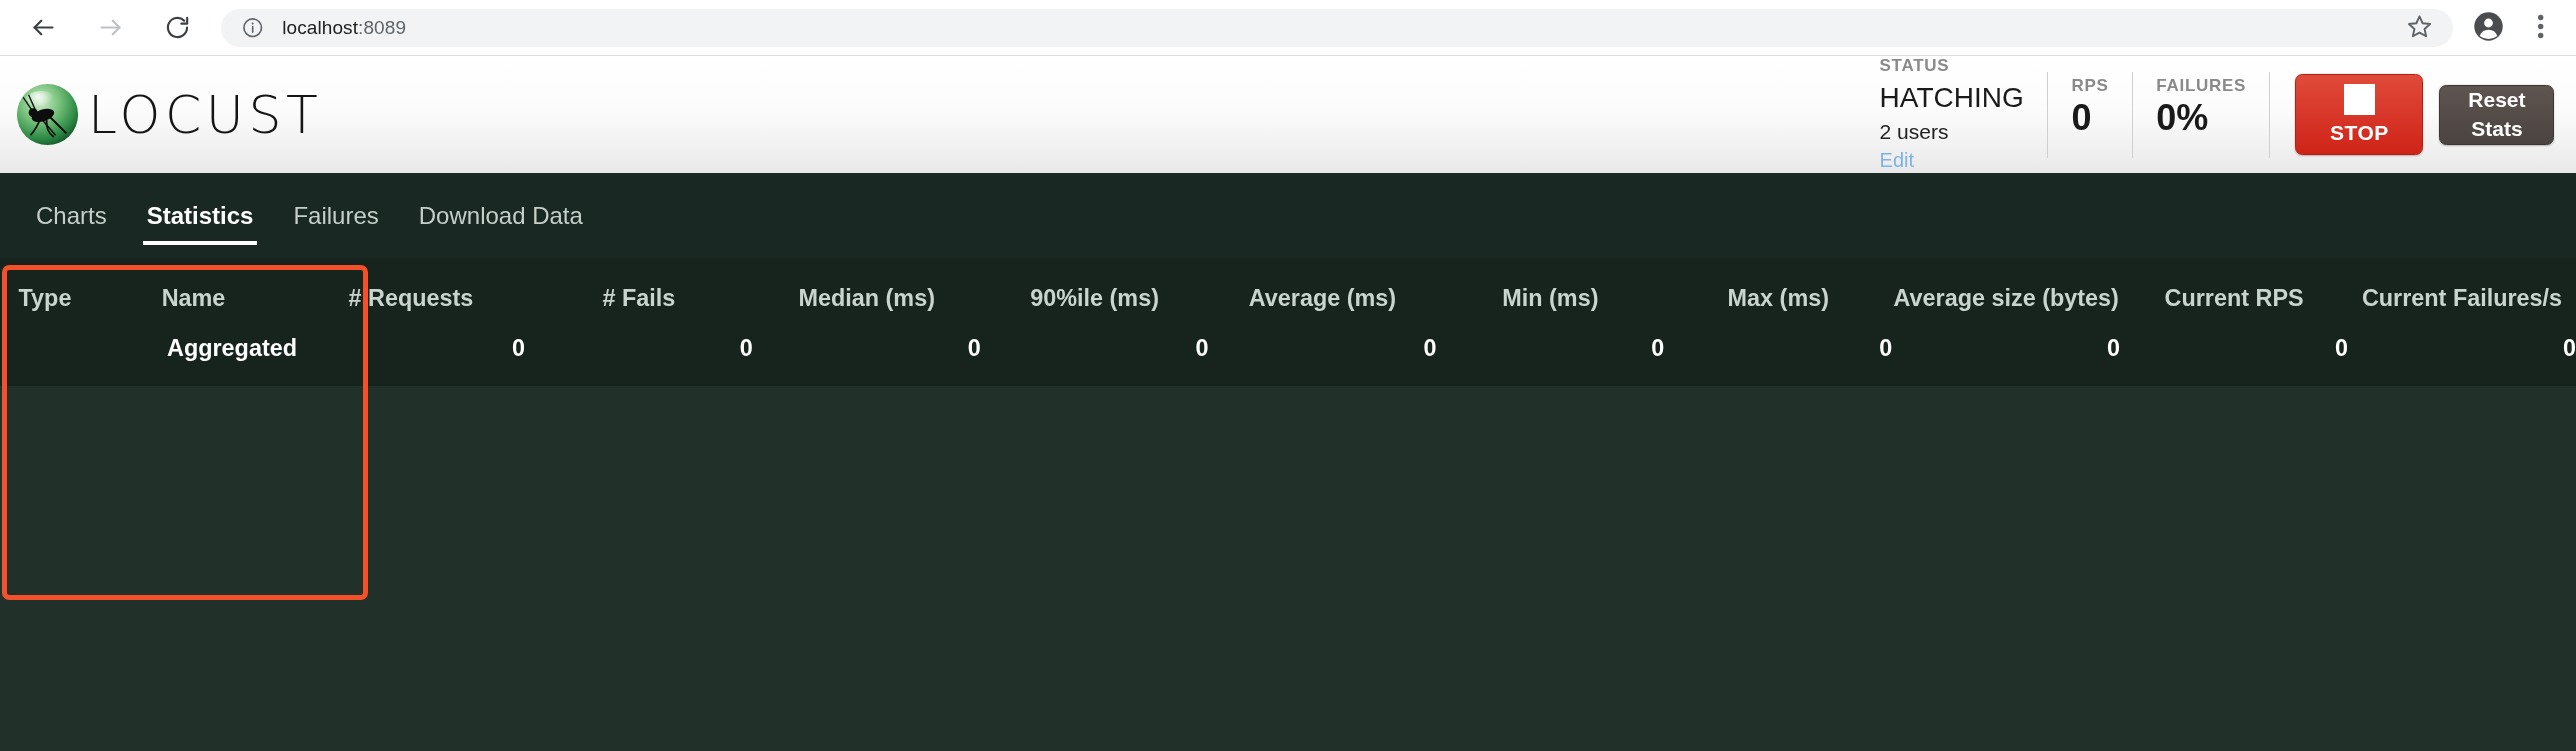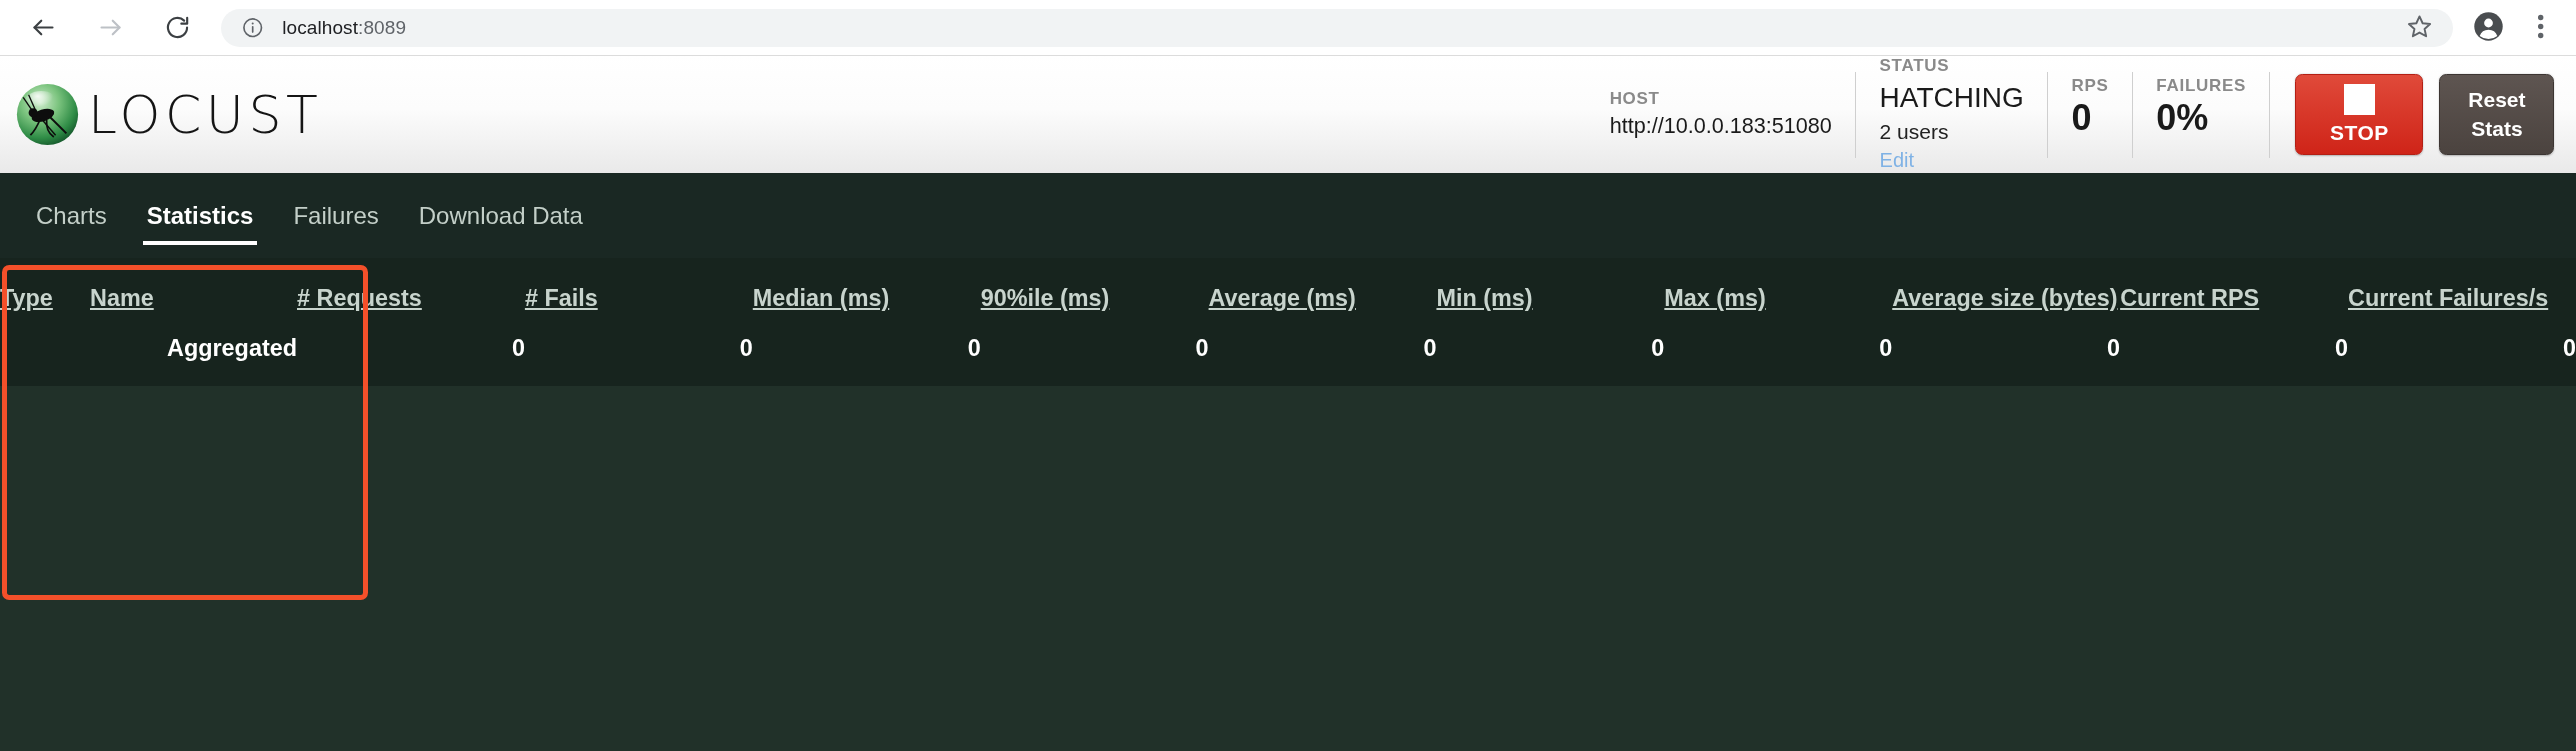--- a/index.html
+++ b/index.html
@@ -85,21 +85,21 @@
     border:0.9px solid #b41f14;
     border-radius:7.2px;
     display:flex; flex-direction:column;
     align-items:center; justify-content:center;
     gap:5.4px; cursor:pointer;
     box-shadow:0 0.9px 1.8px rgba(0,0,0,.25);
   }
   .stop-square{ width:31px; height:31px; background:#fff; }
   .stop-label{ font-size:21px; font-weight:bold; color:#fff; letter-spacing:0.5px; }
   .reset-btn{
-    width:115px; height:81px;
+    width:115px; height:60px;
     background:linear-gradient(to bottom,#5e5551 0%,#4b433f 100%);
     border:0.9px solid #3c3532;
     border-radius:7.2px;
     display:flex; flex-direction:column;
     align-items:center; justify-content:center;
     cursor:pointer;
     box-shadow:0 0.9px 1.8px rgba(0,0,0,.25);
   }
   .reset-btn span{ font-size:21px; font-weight:bold; color:#fff; line-height:1.35; }
 
@@ -133,23 +133,22 @@
   .content{ width:100%; background:#213129; height:calc(751px - 56px - 117px - 85px); position:relative; }
   table.stats{
     width:100%; border-collapse:collapse;
     table-layout:fixed;
     background:#17241e;
   }
   table.stats th{
     font-size:23.4px; font-weight:bold;
     color:#c8d4cd;
     padding:27px 0 16px 0;
-    text-align:left;
+    text-align:center;
     white-space:nowrap;
-    text-decoration:underline;
   }
   table.stats td{
     font-size:23.4px; font-weight:bold;
     color:#ffffff;
     padding:7.2px 0 23.4px 0;
     text-align:right;
     white-space:nowrap;
   }
   th.col-type, td.col-type{ text-align:left; padding-left:36px; width:90px; }
   th.col-name, td.col-name{ text-align:left; padding-left:25px; width:207px; }
@@ -264,24 +263,20 @@
           <path d="M34 41 Q33 54 42 60" stroke="#0d0d0d" stroke-width="2" fill="none"></path>
           <path d="M38 38 L56 56" stroke="#0d0d0d" stroke-width="2.2" fill="none"></path>
           <path d="M30 42 L44 58" stroke="#0d0d0d" stroke-width="1.6" fill="none"></path>
         </g>
       </svg>
     </span>
     <span class="logo-text">LOCUST</span>
   </div>
 
   <div class="stats-strip">
-    <div class="stat-cell first">
-      <span class="stat-label">HOST</span>
-      <span class="stat-value">http://10.0.0.183:51080</span>
-    </div>
     <div class="stat-cell">
       <span class="stat-label">STATUS</span>
       <span class="stat-value big">HATCHING</span>
       <span class="stat-sub">2 users</span>
       <a class="stat-edit">Edit</a>
     </div>
     <div class="stat-cell numeric">
       <span class="stat-label">RPS</span>
       <span class="stat-value huge">0</span>
     </div>

